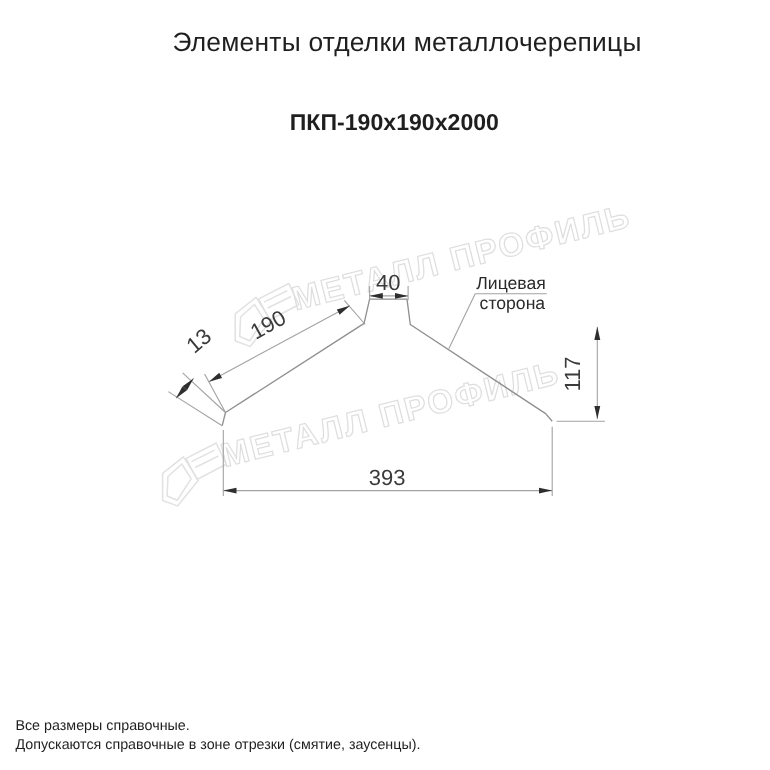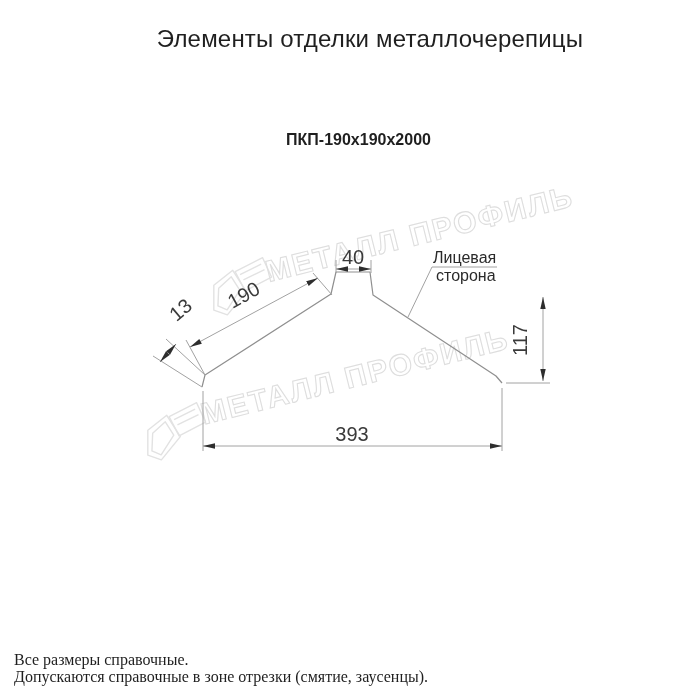--- a/index.html
+++ b/index.html
@@ -3,22 +3,22 @@
 <meta charset="utf-8">
 <style>
   html,body{margin:0;padding:0;background:#ffffff;}
   .page{
     position:relative;width:700px;height:700px;background:#ffffff;overflow:hidden;
     font-family:"Liberation Sans",sans-serif;
   }
   .hdr{position:absolute;left:0;right:0;text-align:center;color:#1f1f1f;white-space:nowrap;}
   .title{top:25px;font-size:24px;font-weight:normal;letter-spacing:0.2px;padding-left:40px;}
   .sub1{top:88px;font-size:20px;font-weight:bold;}
-  .sub2{top:131px;font-size:16px;font-weight:bold;margin-left:17px;}
-  .notes{position:absolute;left:14px;top:651px;font-size:16px;line-height:17px;color:#1f1f1f;font-family:Liberation Serif, serif;}
+  .sub2{top:100px;font-size:21px;font-weight:bold;margin-left:17px;}
+  .notes{position:absolute;left:14px;top:651px;font-size:13px;line-height:17px;color:#1f1f1f;}
   svg.diagram{position:absolute;left:0;top:0;}
   
   .pl{fill:none;stroke:#8f8f8f;stroke-width:1.2;stroke-linejoin:round;}
   .dl{fill:none;stroke:#a2a2a2;stroke-width:1;}
   .dim-text{font-family:"Liberation Sans",sans-serif;font-size:20px;fill:#3a3a3a;}
   .co-text{font-family:"Liberation Sans",sans-serif;font-size:16px;fill:#2a2a2a;}
   .wmt{font-family:"Liberation Sans",sans-serif;font-size:30px;font-weight:bold;
        letter-spacing:2px;fill:none;stroke:#dedede;stroke-width:1.1;}
   .wml{fill:none;stroke:#e2e2e2;stroke-width:1.4;stroke-linejoin:round;}
 </style>

